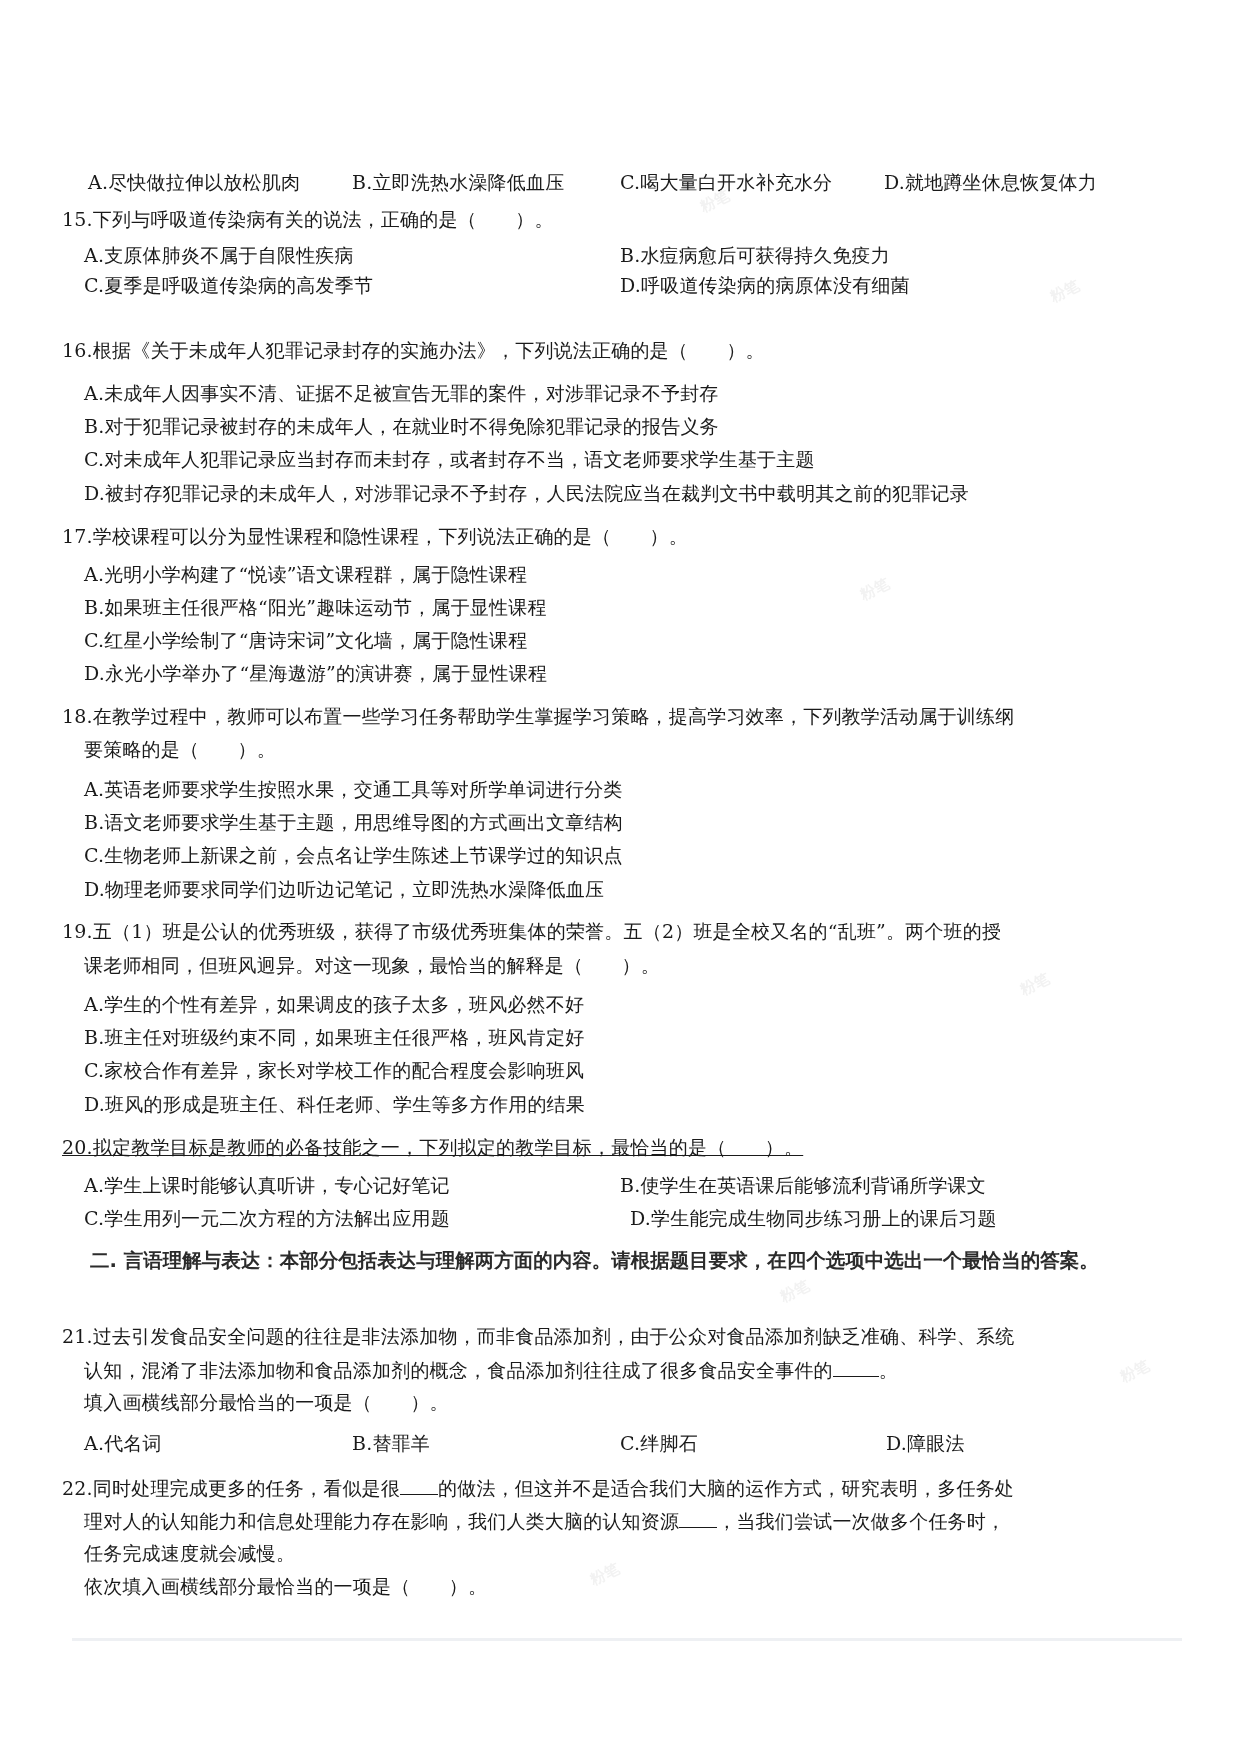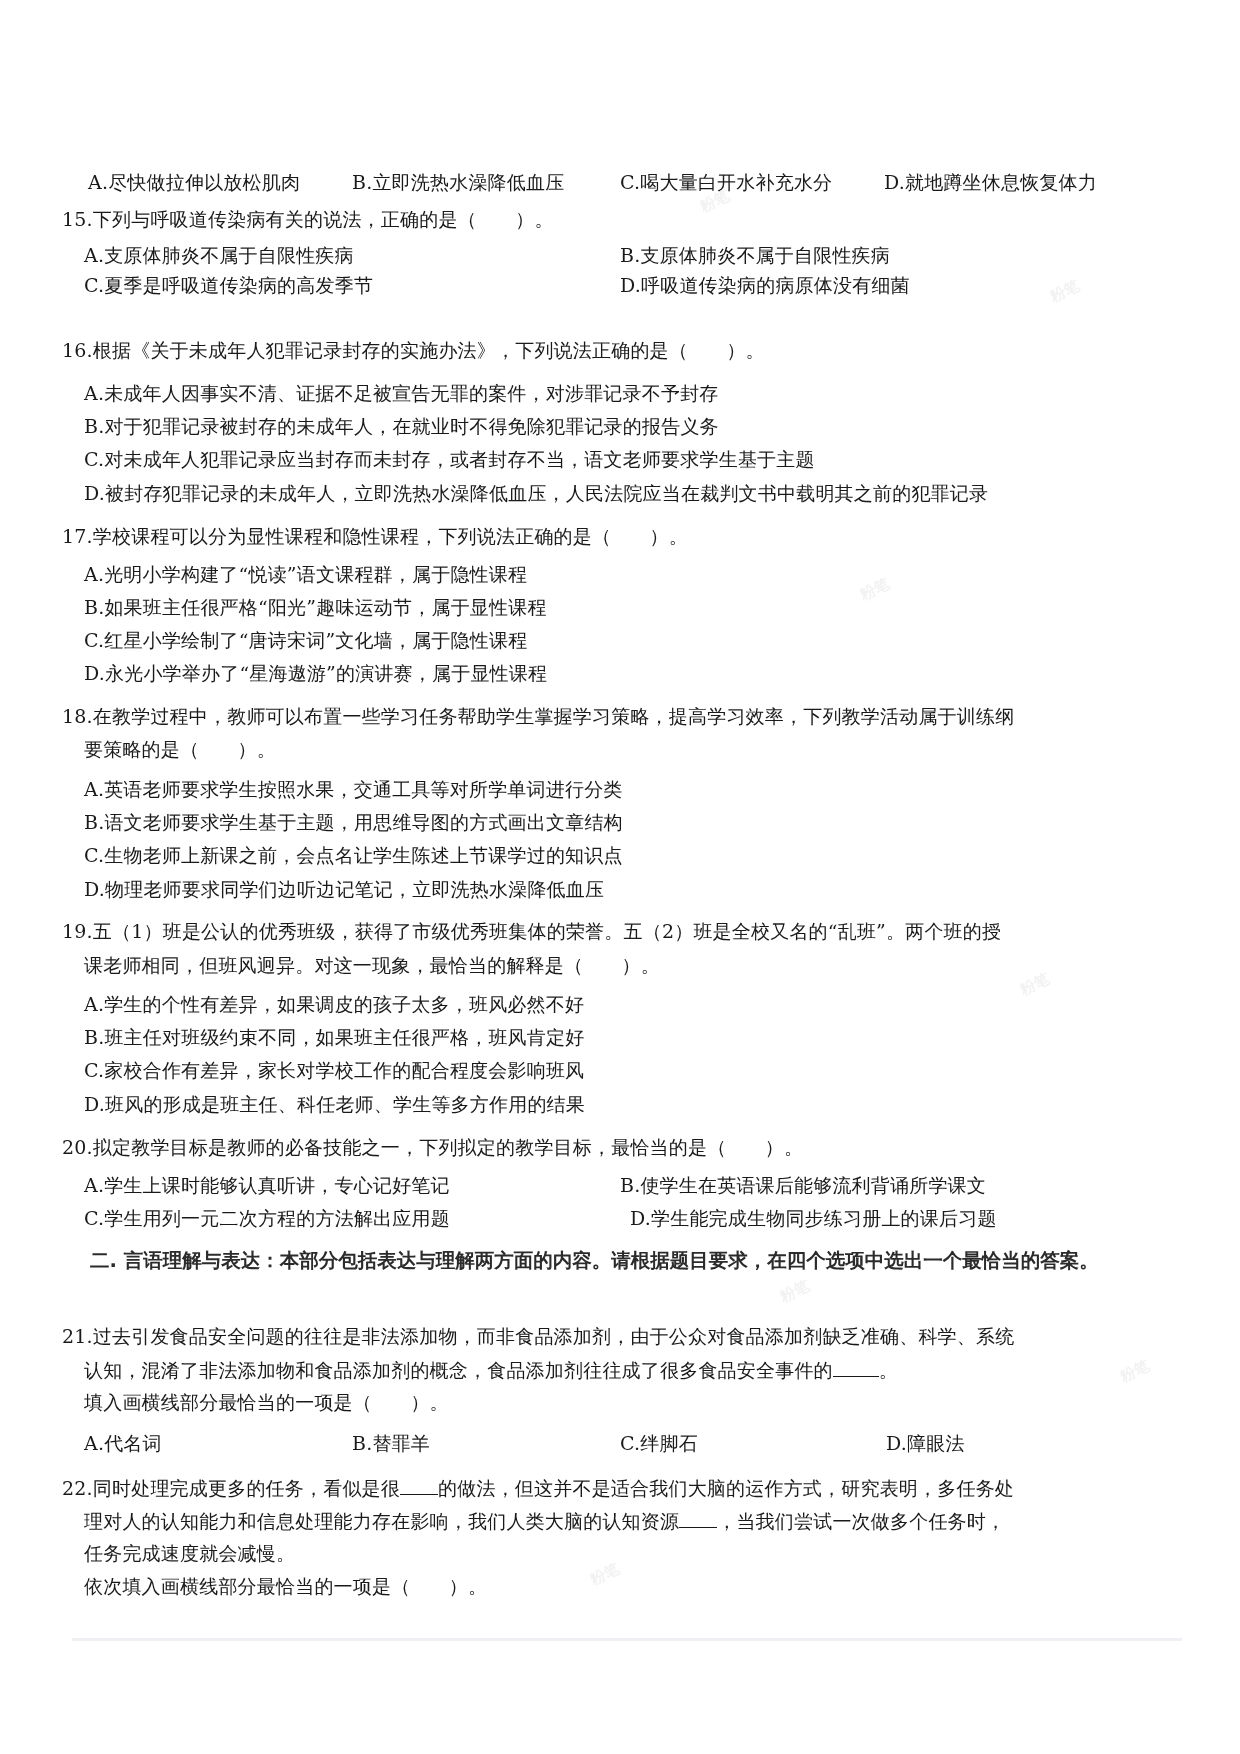--- a/index.html
+++ b/index.html
@@ -32,29 +32,29 @@
 </head>
 <body>
 
 <div class="line" style="left:88px;top:169px;">A.尽快做拉伸以放松肌肉</div>
 <div class="line" style="left:352px;top:169px;">B.立即洗热水澡降低血压</div>
 <div class="line" style="left:620px;top:169px;">C.喝大量白开水补充水分</div>
 <div class="line" style="left:884px;top:169px;">D.就地蹲坐休息恢复体力</div>
 
 <div class="line q" style="top:206px;">15.下列与呼吸道传染病有关的说法，正确的是（　　）。</div>
 <div class="line ind" style="top:242px;">A.支原体肺炎不属于自限性疾病</div>
-<div class="line c2" style="top:242px;">B.支原体肺炎不属于自限性疾病</div>
+<div class="line c2" style="top:242px;">B.水痘病愈后可获得持久免疫力</div>
 <div class="line ind" style="top:272px;">C.夏季是呼吸道传染病的高发季节</div>
 <div class="line c2" style="top:272px;">D.呼吸道传染病的病原体没有细菌</div>
 
 <div class="line q" style="top:337px;">16.根据《关于未成年人犯罪记录封存的实施办法》，下列说法正确的是（　　）。</div>
 <div class="line ind" style="top:380px;">A.未成年人因事实不清、证据不足被宣告无罪的案件，对涉罪记录不予封存</div>
 <div class="line ind" style="top:413px;">B.对于犯罪记录被封存的未成年人，在就业时不得免除犯罪记录的报告义务</div>
 <div class="line ind" style="top:446px;">C.对未成年人犯罪记录应当封存而未封存，或者封存不当，语文老师要求学生基于主题</div>
-<div class="line ind" style="top:480px;">D.被封存犯罪记录的未成年人，立即洗热水澡降低血压，人民法院应当在裁判文书中载明其之前的犯罪记录</div>
+<div class="line ind" style="top:480px;">D.被封存犯罪记录的未成年人，对涉罪记录不予封存，人民法院应当在裁判文书中载明其之前的犯罪记录</div>
 
 <div class="line q" style="top:523px;">17.学校课程可以分为显性课程和隐性课程，下列说法正确的是（　　）。</div>
 <div class="line ind" style="top:561px;">A.光明小学构建了“悦读”语文课程群，属于隐性课程</div>
 <div class="line ind" style="top:594px;">B.如果班主任很严格“阳光”趣味运动节，属于显性课程</div>
 <div class="line ind" style="top:627px;">C.红星小学绘制了“唐诗宋词”文化墙，属于隐性课程</div>
 <div class="line ind" style="top:660px;">D.永光小学举办了“星海遨游”的演讲赛，属于显性课程</div>
 
 <div class="line q" style="top:703px;">18.在教学过程中，教师可以布置一些学习任务帮助学生掌握学习策略，提高学习效率，下列教学活动属于训练纲</div>
 <div class="line ind" style="top:736px;">要策略的是（　　）。</div>
 <div class="line ind" style="top:776px;">A.英语老师要求学生按照水果，交通工具等对所学单词进行分类</div>
@@ -62,21 +62,21 @@
 <div class="line ind" style="top:842px;">C.生物老师上新课之前，会点名让学生陈述上节课学过的知识点</div>
 <div class="line ind" style="top:876px;">D.物理老师要求同学们边听边记笔记，立即洗热水澡降低血压</div>
 
 <div class="line q" style="top:918px;">19.五（1）班是公认的优秀班级，获得了市级优秀班集体的荣誉。五（2）班是全校又名的“乱班”。两个班的授</div>
 <div class="line ind" style="top:952px;">课老师相同，但班风迥异。对这一现象，最恰当的解释是（　　）。</div>
 <div class="line ind" style="top:991px;">A.学生的个性有差异，如果调皮的孩子太多，班风必然不好</div>
 <div class="line ind" style="top:1024px;">B.班主任对班级约束不同，如果班主任很严格，班风肯定好</div>
 <div class="line ind" style="top:1057px;">C.家校合作有差异，家长对学校工作的配合程度会影响班风</div>
 <div class="line ind" style="top:1091px;">D.班风的形成是班主任、科任老师、学生等多方作用的结果</div>
 
-<div class="line q" style="top:1134px;">20.拟定教学目标是教师的必备技能之一，下列拟定的教学目标，最恰当的是（　　）。</div>
+<div class="line q" style="top:1134px;text-decoration:underline;">20.拟定教学目标是教师的必备技能之一，下列拟定的教学目标，最恰当的是（　　）。</div>
 <div class="line ind" style="top:1172px;">A.学生上课时能够认真听讲，专心记好笔记</div>
 <div class="line c2" style="top:1172px;">B.使学生在英语课后能够流利背诵所学课文</div>
 <div class="line ind" style="top:1205px;">C.学生用列一元二次方程的方法解出应用题</div>
 <div class="line c2" style="top:1205px;margin-left:10px;">D.学生能完成生物同步练习册上的课后习题</div>
 
 <div class="heading" style="top:1246px;">二. 言语理解与表达：本部分包括表达与理解两方面的内容。请根据题目要求，在四个选项中选出一个最恰当的答案。</div>
 
 <div class="line q" style="top:1323px;">21.过去引发食品安全问题的往往是非法添加物，而非食品添加剂，由于公众对食品添加剂缺乏准确、科学、系统</div>
 <div class="line ind" style="top:1356px;"><span>认知，混淆了非法添加物和食品添加剂的概念，食品添加剂往往成了很多食品安全事件的</span><span class="blank" style="width:46px;"></span><span>。</span></div>
 <div class="line ind" style="top:1389px;">填入画横线部分最恰当的一项是（　　）。</div>

